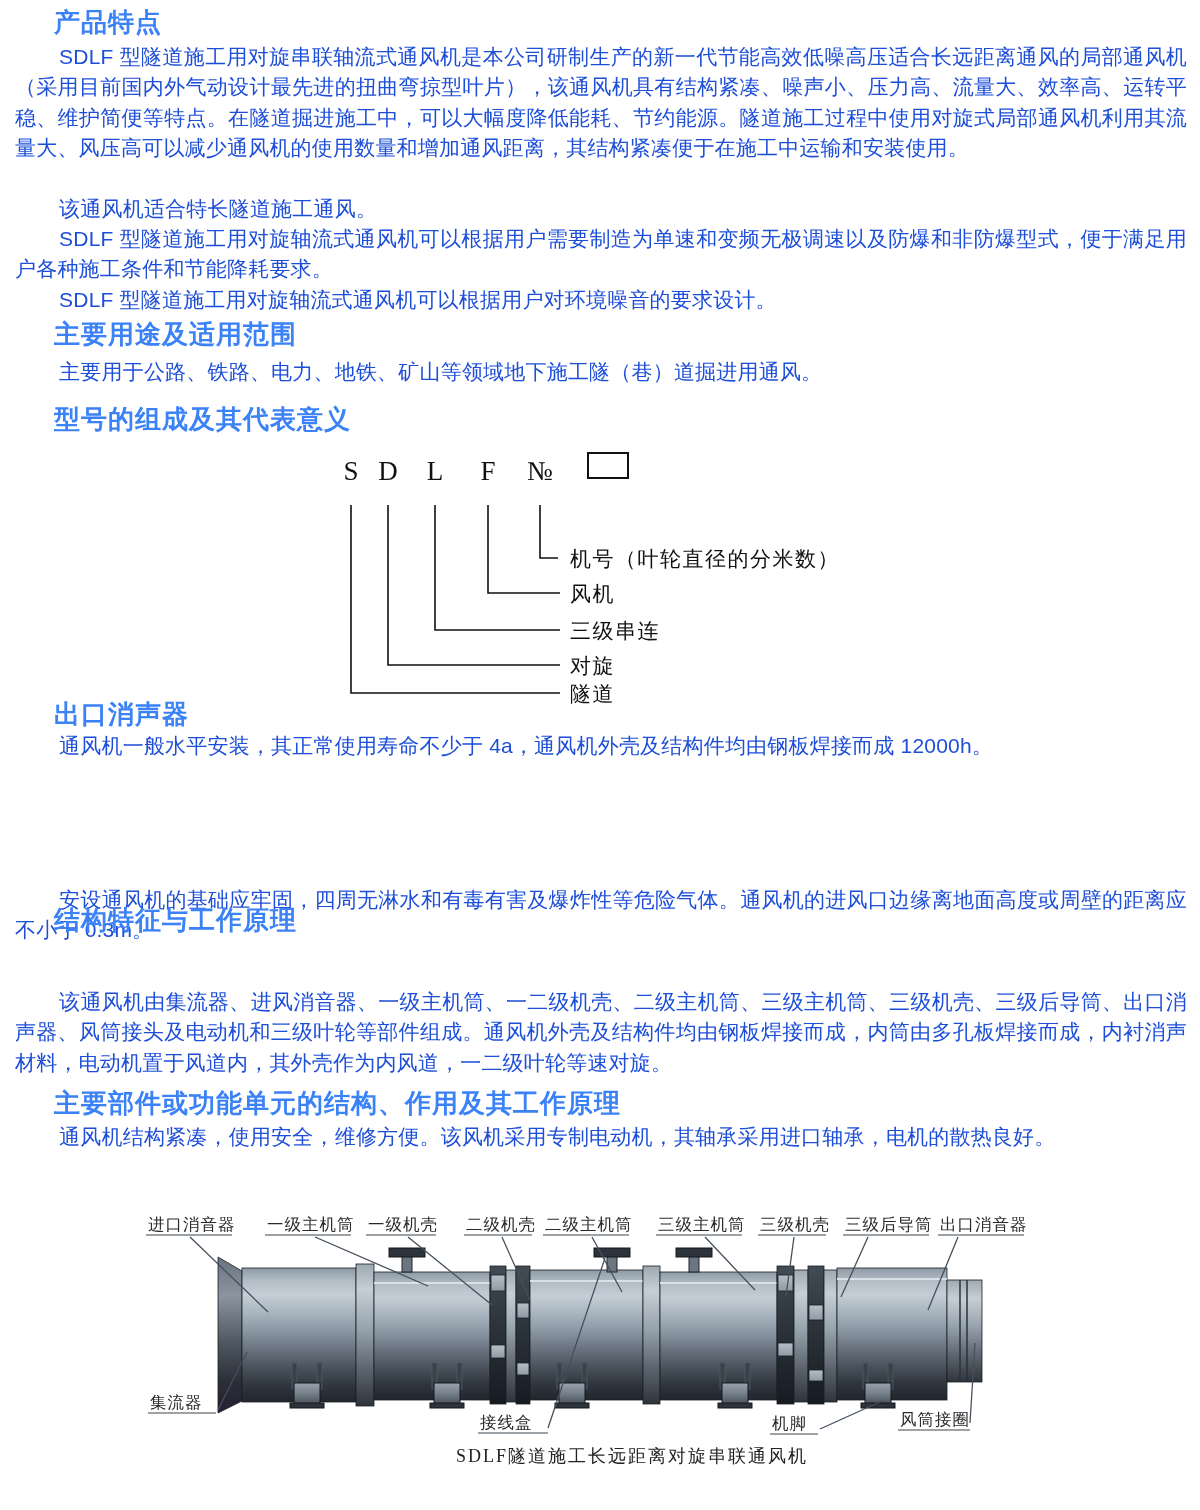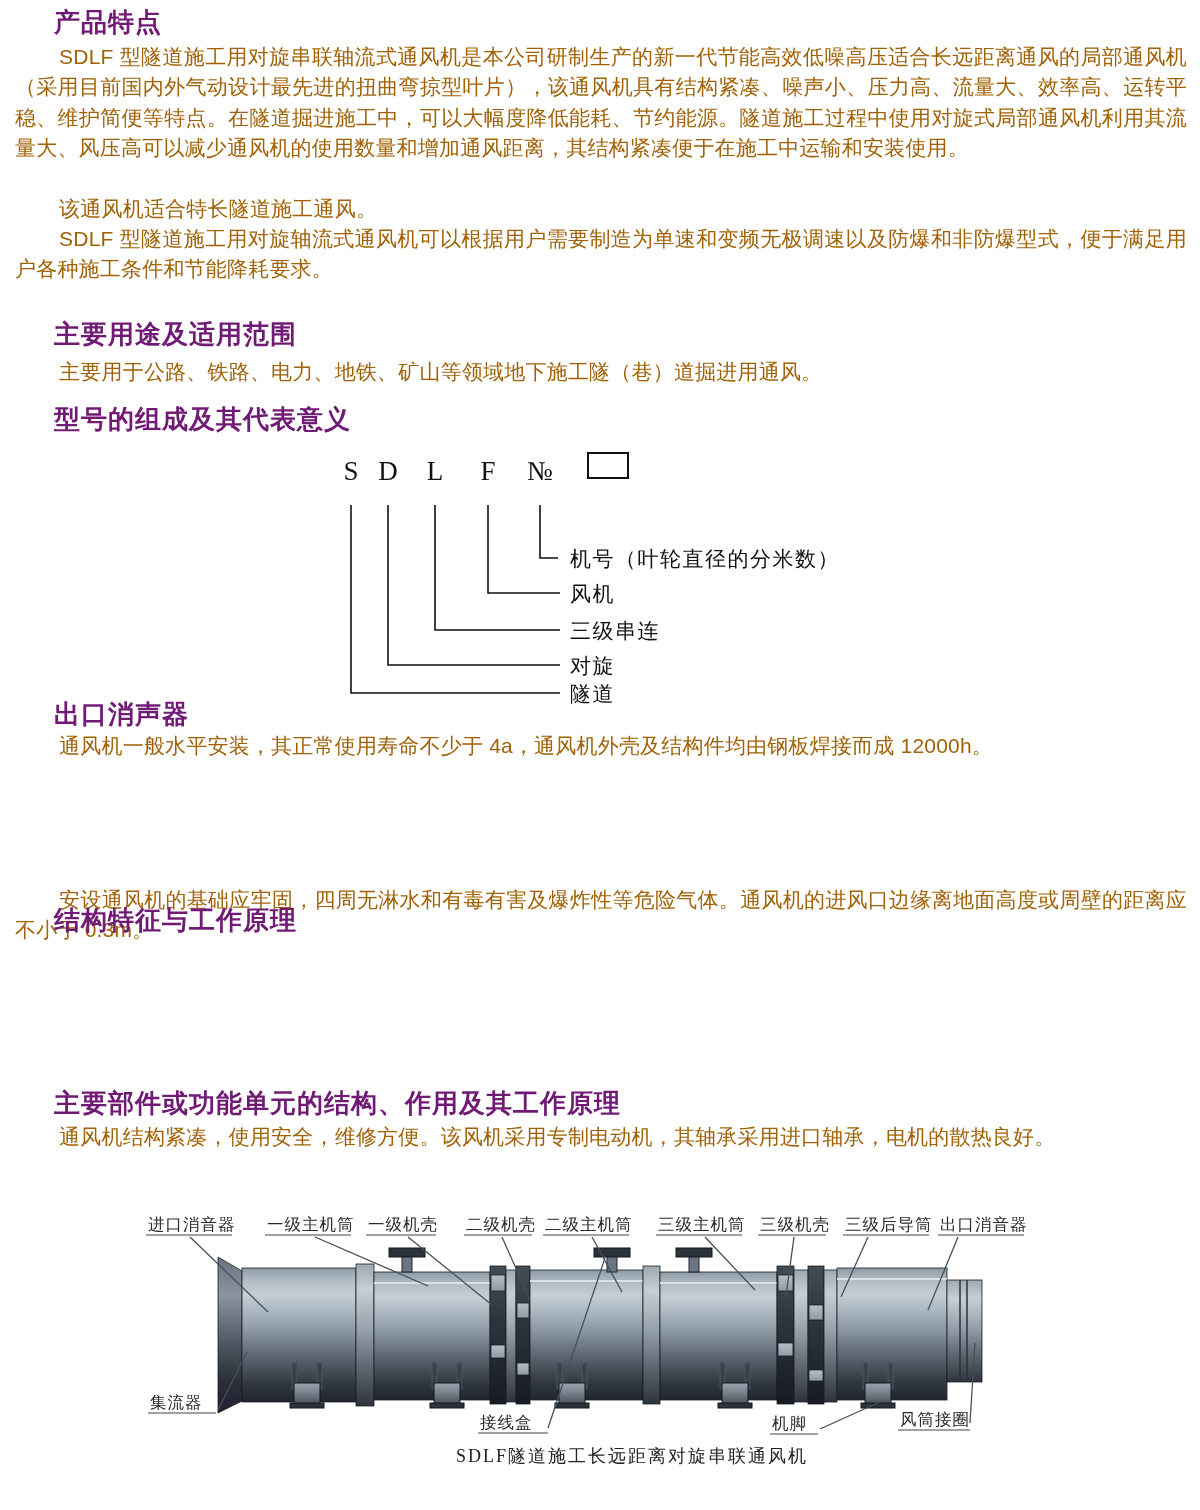--- a/index.html
+++ b/index.html
@@ -1,39 +1,40 @@
 <!DOCTYPE html>
 <html><head>
 <meta charset="utf-8">
 <style>
   html,body{margin:0;padding:0;background:#ffffff;}
   .page{position:relative;width:1200px;height:1510px;background:#ffffff;overflow:hidden;
         font-family:"Liberation Sans","DejaVu Sans",sans-serif;color:#1c1c1c;}
   .heading{position:absolute;left:54px;font-size:26px;font-weight:bold;letter-spacing:1px;
-           color:#701a75;line-height:1.1;white-space:nowrap;}
+           color:#3b82f6;line-height:1.1;white-space:nowrap;}
   .para{position:absolute;left:15px;width:1172px;font-size:21px;line-height:30.4px;
-        letter-spacing:0.2px;text-align:justify;text-indent:2.1em;color:#a16207;}
+        letter-spacing:0.2px;text-align:justify;text-indent:2.1em;color:#1d4ed8;}
   svg text{font-family:"Liberation Serif","DejaVu Serif",serif;fill:#2a2a2a;}
   svg .cjk-label{font-size:16.5px;letter-spacing:1px;}
   svg .diag-label{font-size:21px;letter-spacing:1.5px;fill:#111;}
   svg .code-letter{font-size:27px;fill:#111;}
   svg .caption{font-size:18px;letter-spacing:2px;fill:#222;}
   .figline{stroke:#44505c;stroke-width:1.3;fill:none;}
   .underline{stroke:#3c4650;stroke-width:1.2;}
   .diagline{stroke:#111;stroke-width:1.6;fill:none;}
 </style>
 </head>
 <body>
 
 <div class="page">
 
   <div class="heading" style="top:8px">产品特点</div>
   <div class="para" style="top:42px">SDLF 型隧道施工用对旋串联轴流式通风机是本公司研制生产的新一代节能高效低噪高压适合长远距离通风的局部通风机（采用目前国内外气动设计最先进的扭曲弯掠型叶片），该通风机具有结构紧凑、噪声小、压力高、流量大、效率高、运转平稳、维护简便等特点。在隧道掘进施工中，可以大幅度降低能耗、节约能源。隧道施工过程中使用对旋式局部通风机利用其流量大、风压高可以减少通风机的使用数量和增加通风距离，其结构紧凑便于在施工中运输和安装使用。</div>
   <div class="para" style="top:224px">SDLF 型隧道施工用对旋轴流式通风机可以根据用户需要制造为单速和变频无极调速以及防爆和非防爆型式，便于满足用户各种施工条件和节能降耗要求。</div>
   <div class="para" style="top:194px">该通风机适合特长隧道施工通风。</div>
+  <div class="para" style="top:285px">SDLF 型隧道施工用对旋轴流式通风机可以根据用户对环境噪音的要求设计。</div>
 
   <div class="heading" style="top:320px">主要用途及适用范围</div>
   <div class="para" style="top:357px">主要用于公路、铁路、电力、地铁、矿山等领域地下施工隧（巷）道掘进用通风。</div>
 
   <div class="heading" style="top:405px">型号的组成及其代表意义</div>
 
   <svg style="position:absolute;left:0;top:445px" width="1200" height="268" viewBox="0 0 1200 268">
     <text class="code-letter" x="351" y="35" text-anchor="middle">S</text>
     <text class="code-letter" x="388" y="35" text-anchor="middle">D</text>
     <text class="code-letter" x="435" y="35" text-anchor="middle">L</text>
@@ -52,20 +53,21 @@
     <text class="diag-label" x="570" y="193">三级串连</text>
     <text class="diag-label" x="570" y="228">对旋</text>
     <text class="diag-label" x="570" y="256">隧道</text>
   </svg>
 
   <div class="heading" style="top:700px">出口消声器</div>
   <div class="para" style="top:731px">通风机一般水平安装，其正常使用寿命不少于 4a，通风机外壳及结构件均由钢板焊接而成 12000h。</div>
   <div class="para" style="top:885px">安设通风机的基础应牢固，四周无淋水和有毒有害及爆炸性等危险气体。通风机的进风口边缘离地面高度或周壁的距离应不小于 0.3m。</div>
 
   <div class="heading" style="top:906px">结构特征与工作原理</div>
+  <div class="para" style="top:987px">该通风机由集流器、进风消音器、一级主机筒、一二级机壳、二级主机筒、三级主机筒、三级机壳、三级后导筒、出口消声器、风筒接头及电动机和三级叶轮等部件组成。通风机外壳及结构件均由钢板焊接而成，内筒由多孔板焊接而成，内衬消声材料，电动机置于风道内，其外壳作为内风道，一二级叶轮等速对旋。</div>
 
   <div class="heading" style="top:1089px">主要部件或功能单元的结构、作用及其工作原理</div>
   <div class="para" style="top:1122px">通风机结构紧凑，使用安全，维修方便。该风机采用专制电动机，其轴承采用进口轴承，电机的散热良好。</div>
 
   <svg style="position:absolute;left:0;top:1195px" width="1200" height="312" viewBox="0 0 1200 312">
     <defs>
       <linearGradient id="gMetal" x1="0" y1="0" x2="0" y2="1">
         <stop offset="0%" stop-color="#8e9aa5"></stop>
           <stop offset="10%" stop-color="#b3bec7"></stop>
         <stop offset="20%" stop-color="#c4ced6"></stop>

